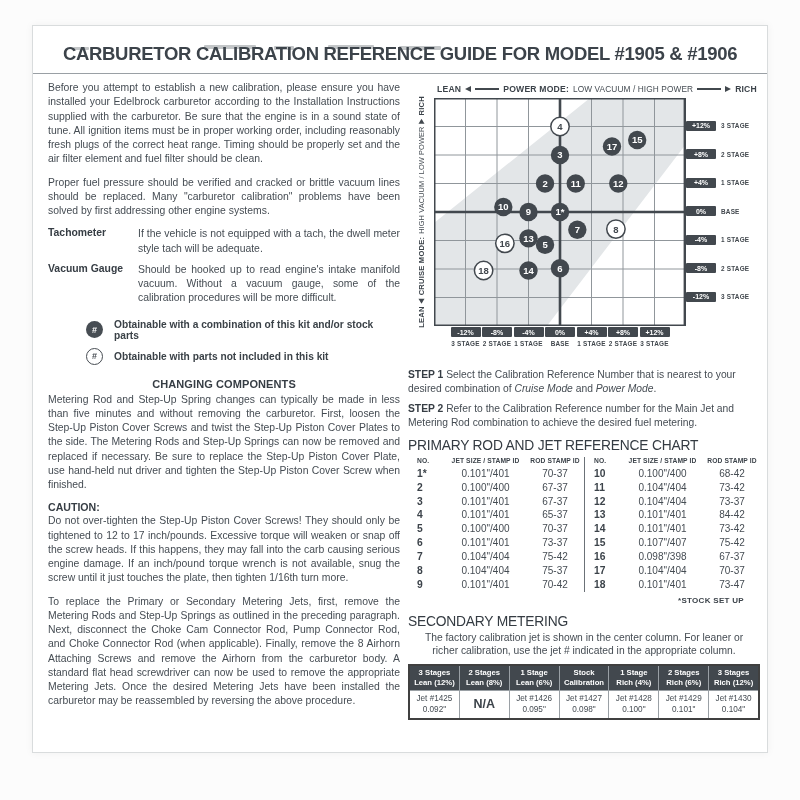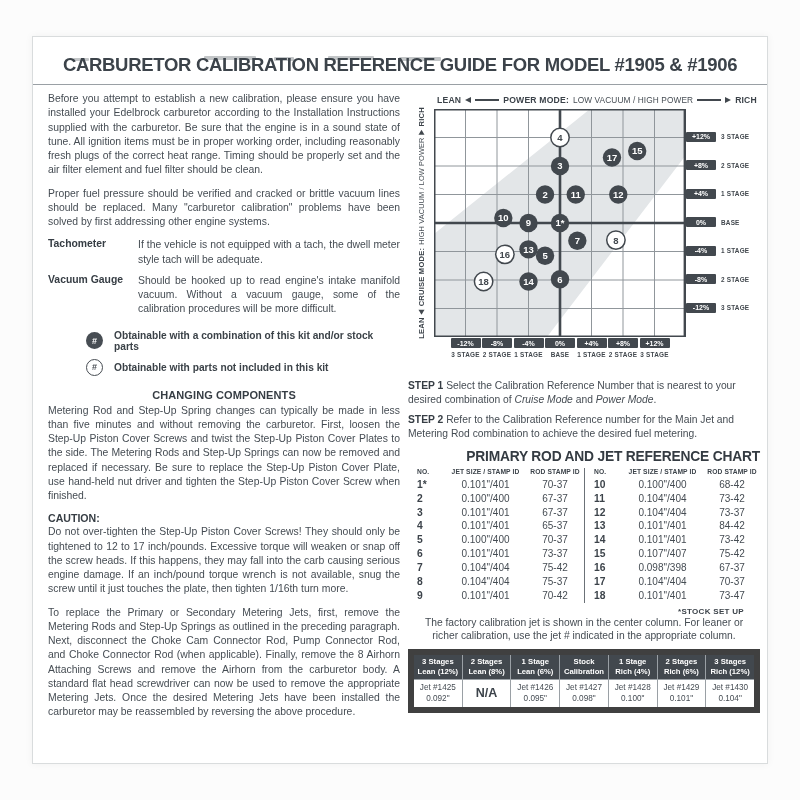--- a/index.html
+++ b/index.html
@@ -1,17 +1,17 @@
 <!DOCTYPE html>
 <html><head>
 <meta charset="utf-8">
 <style>
   * { margin:0; padding:0; box-sizing:border-box; }
   html,body { width:800px; height:800px; background:#fcfcfc; font-family:"Liberation Sans", sans-serif; }
-  #sheet { position:absolute; left:32px; top:36px; width:736px; height:728px; background:#fff;
+  #sheet { position:absolute; left:32px; top:25px; width:736px; height:728px; background:#fff;
            border:1px solid #d9dcdd; box-shadow:0 0 8px rgba(0,0,0,.05); overflow:hidden; }
   .artifact { position:absolute; background:#878d92; opacity:.5; border-radius:1px; }
   #doc-title { position:absolute; top:17px; left:0; width:100%; text-align:center;
                font-size:18.5px; font-weight:bold; color:#3c434a; letter-spacing:-0.3px; }
   #title-rule { position:absolute; top:47px; left:0; right:0; border-top:1px solid #9aa0a5; }
   #left-col  { position:absolute; left:15px;  top:55px; width:352px; }
   #right-col { position:absolute; left:375px; top:58px; width:352px; }
 
   .para { font-size:10.4px; line-height:1.37; color:#454c53; text-align:justify; margin-bottom:9px; }
   .sec-h { font-size:11px; font-weight:bold; color:#363d44; text-align:center; margin:5px 0 3px; letter-spacing:.1px; }
@@ -53,34 +53,34 @@
   #chart-bottom { position:relative; height:30px; width:252px; margin:1px 0 0 26px; }
   .blabel { position:absolute; top:0; width:40px; text-align:center; }
   .blabel .pct-box { display:block; margin:0 auto; }
   .blabel .stage-txt { display:block; margin-top:3px; }
 
   .step-p { font-size:10.3px; line-height:1.33; color:#454c53; margin-bottom:7px; }
   .step-label { font-weight:bold; color:#363d44; }
   .ital { font-style:italic; }
   #steps { margin-top:11px; }
 
-  .big-title { font-size:13.8px; font-weight:bold; color:#343b42; text-align:right; letter-spacing:-0.2px; }
+  .big-title { font-size:13.8px; font-weight:normal; color:#343b42; text-align:left; letter-spacing:-0.2px; }
   #primary-title { margin:8px 0 4px; }
   #primary-table { display:flex; }
   .ptable-half { width:50%; display:grid; grid-template-columns:36px 83px 56px; align-content:start; }
   .ptable-half.right { border-left:1px solid #6b7177; }
   .pth { font-size:6.7px; font-weight:bold; color:#3c434a; text-align:center; padding-bottom:3px; letter-spacing:.1px; }
   .pth.no { text-align:left; padding-left:9px; }
   .ptd { font-size:10px; color:#454c53; text-align:center; line-height:13.9px; }
   .ptd.no { text-align:left; padding-left:9px; font-weight:bold; font-size:10.3px; color:#3c434a; }
   #stock-note { text-align:right; padding-right:16px; font-size:8px; font-weight:bold; color:#3c434a; margin-top:4px; letter-spacing:.3px; }
 
   #secondary-title { margin:9px 0 2px; }
   #secondary-desc { font-size:10.3px; line-height:1.32; color:#454c53; text-align:center; margin:0 4px; }
-  #secondary-table { margin-top:6px; border:6px solid #404040; display:grid; grid-template-columns:repeat(7,1fr);
+  #secondary-table { margin-top:6px; border:2px solid #404040; display:grid; grid-template-columns:repeat(7,1fr);
                      gap:1px; background:#9aa0a5; }
   .sth { background:#42484e; color:#fff; font-size:7.7px; font-weight:bold; text-align:center; line-height:1.3; padding:2px 0; }
   .stv { background:#fff; color:#454c53; font-size:8.2px; text-align:center; line-height:1.35; padding:2px 0 3px; }
   .stv .na { font-size:12.5px; font-weight:bold; color:#3c434a; line-height:22px; }
 </style>
 </head>
 <body>
 
 <div id="sheet">
   <div class="artifact" style="left:40px;top:21px;width:16px;height:3px"></div>
@@ -337,20 +337,21 @@
           <div class="ptd no">17</div>
           <div class="ptd">0.104"/404</div>
           <div class="ptd">70-37</div>
           <div class="ptd no">18</div>
           <div class="ptd">0.101"/401</div>
           <div class="ptd">73-47</div>
         </div>
     </div>
     <div id="stock-note">*STOCK SET UP</div>
 
+    <div class="big-title" id="secondary-title">SECONDARY METERING</div>
     <div id="secondary-desc">The factory calibration jet is shown in the center column. For leaner or richer calibration, use the jet # indicated in the appropriate column.</div>
     <div id="secondary-table">
         <div class="sth">
           <div>3 Stages</div>
           <div>Lean (12%)</div>
         </div>
         <div class="sth">
           <div>2 Stages</div>
           <div>Lean (8%)</div>
         </div>

